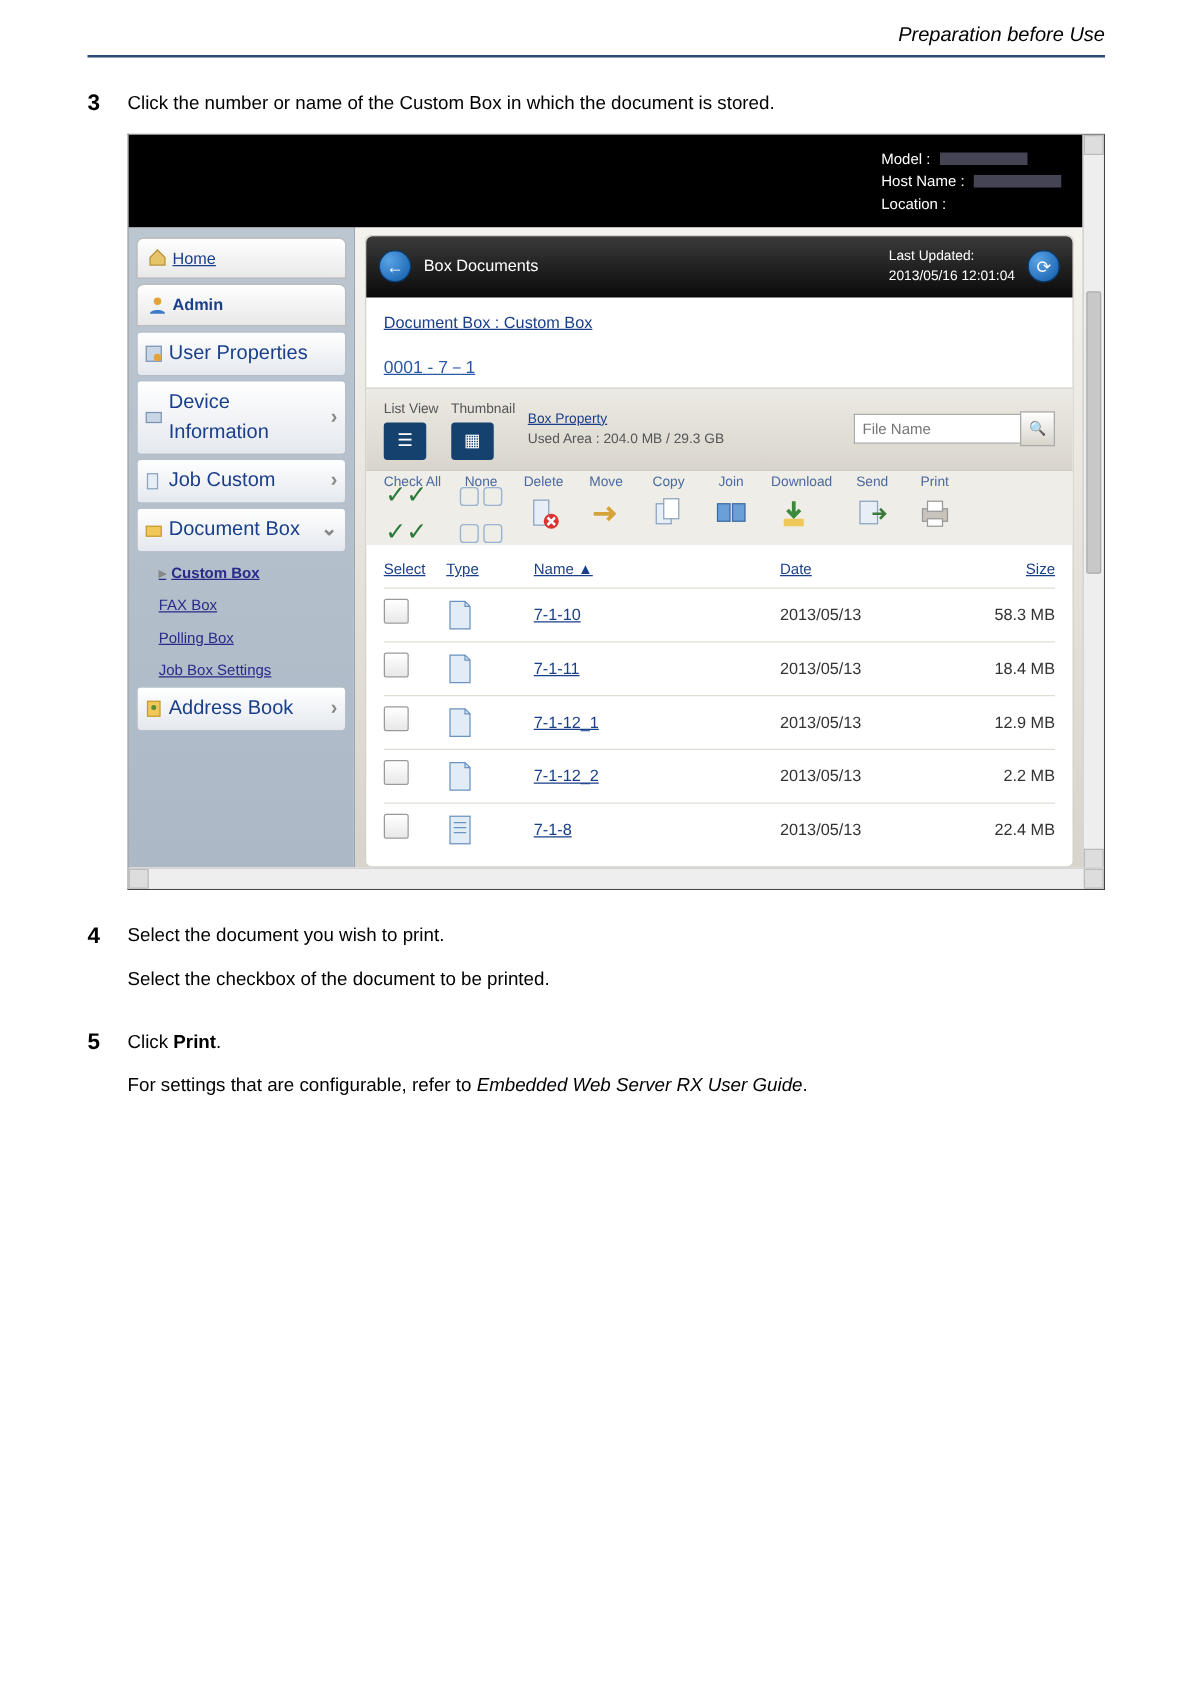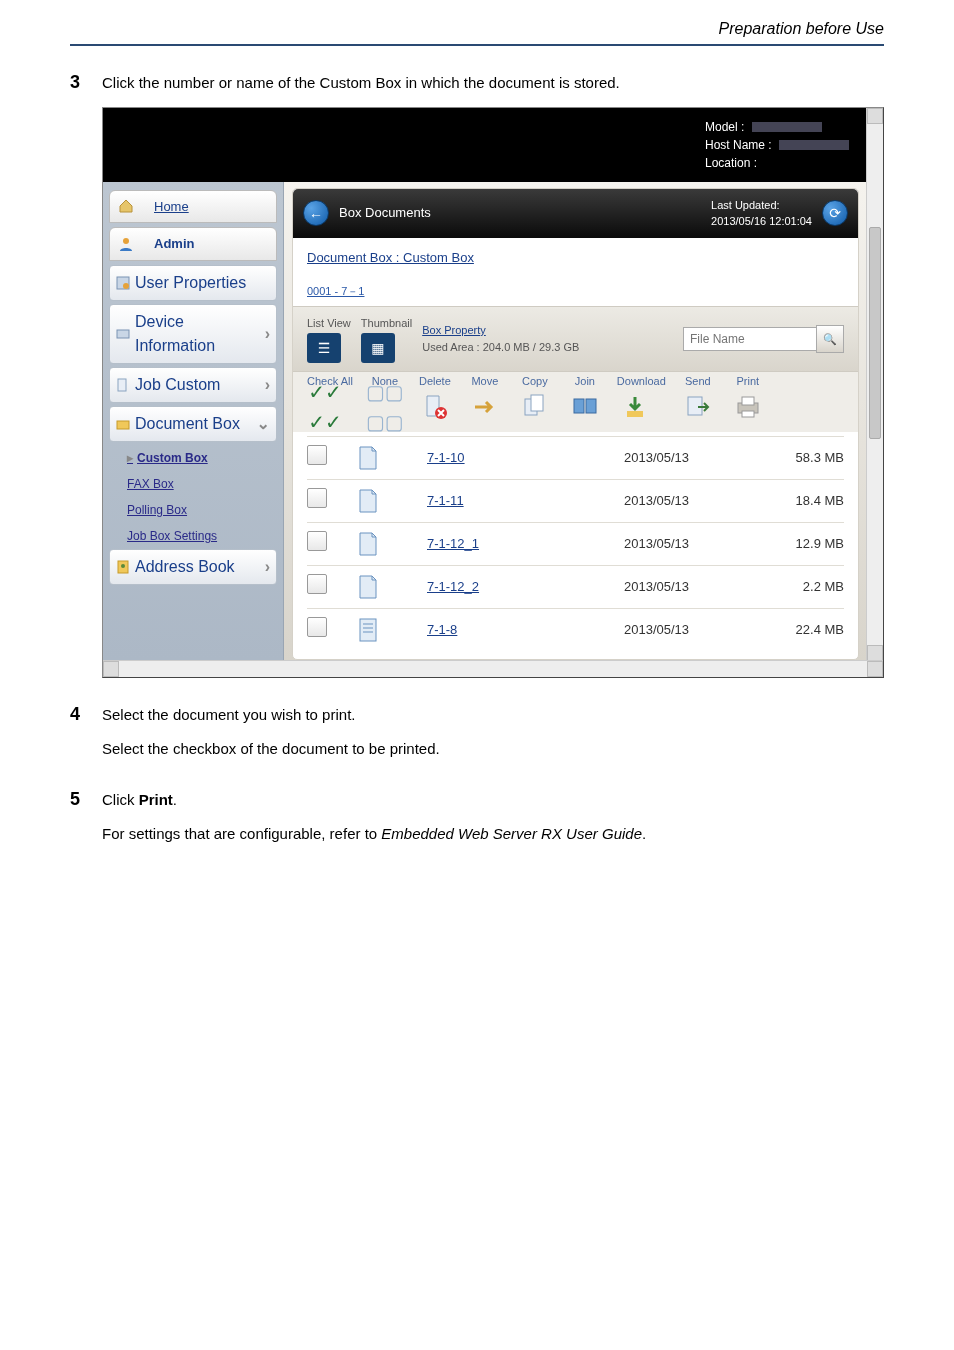--- a/index.html
+++ b/index.html
@@ -14,42 +14,42 @@
   .step-content p{margin:0 0 12px 0}
   .screenshot-frame{margin:10px 0 10px 0}
   .ss-outer{border:1px solid #666;border-top-color:#888;border-left-color:#888;border-right-color:#444;border-bottom-color:#444;position:relative;background:#fff}
   .ss-banner{background:#000;color:#fff;padding:10px 18px;display:flex;justify-content:flex-end;font-size:12px}
   .ss-banner-block{line-height:1.5}
   .ss-banner-block .lbl{color:#fff}
   .ss-banner-block .val-blur{display:inline-block;width:70px;height:10px;background:#445;vertical-align:middle;margin-left:4px}
   .ss-body{display:flex}
   .ss-sidebar{width:168px;background:linear-gradient(to bottom,#bcc6d1,#acb8c6);padding:8px 6px 8px 6px;border-right:1px solid #99a5b3}
   .ss-main{flex:1;background:linear-gradient(to bottom,#f5f3ee,#d8d4cb)}
-  .sb-tab{background:linear-gradient(to bottom,#fff,#e8e8e8);border:1px solid #bbb;border-radius:6px 6px 0 0;padding:6px 8px;margin-bottom:4px;display:flex;align-items:center;gap:20px;font-size:13px}
+  .sb-tab{background:linear-gradient(to bottom,#fff,#e8e8e8);border:1px solid #bbb;border-radius:6px 6px 0 0;padding:6px 8px;margin-bottom:4px;display:flex;align-items:center;gap:4px;font-size:13px}
   .sb-tab a{color:#1a3f8a;text-decoration:underline}
   .sb-tab .icon{width:16px;height:16px;display:inline-block}
   .sb-logout{text-align:right;padding:4px 2px 8px 0}
   .sb-logout-btn{display:inline-block;background:linear-gradient(to bottom,#fefefe,#d8dce2);border:1px solid #999;border-radius:3px;padding:3px 14px;font-size:12px;color:#333}
   .sb-item{background:linear-gradient(to bottom,#fff,#e4e8ee);border:1px solid #b5bfca;border-radius:4px;padding:5px 6px;margin-bottom:3px;display:flex;align-items:center;gap:5px;font-size:16px;color:#1a3f8a}
   .sb-item .chev{margin-left:auto;color:#888;font-weight:bold}
   .sb-item .arrow-down{margin-left:auto;color:#888;font-weight:bold}
   .sb-sub{font-size:12px;padding:4px 6px 4px 18px;color:#2a2a88;text-decoration:underline}
   .sb-sub.current{color:#2a2a88;font-weight:bold}
   .sb-item-icon{width:14px;height:14px;display:inline-block}
   .main-panel{background:#fff;margin:6px 8px 0 8px;border:1px solid #d5d1c8;border-radius:5px}
   .main-head{background:linear-gradient(to bottom,#3a3a3a,#0a0a0a);color:#fff;border-radius:5px 5px 0 0;padding:8px 10px;display:flex;align-items:center;justify-content:space-between}
   .main-head-left{display:flex;align-items:center;gap:10px}
   .main-head-ttl{font-size:13px}
   .main-head-right{display:flex;align-items:center;gap:10px;font-size:11px}
   .btn-circ{width:24px;height:24px;border-radius:50%;display:inline-flex;align-items:center;justify-content:center;color:#fff;font-size:14px;border:1px solid #0a3a6a}
   .btn-back{background:radial-gradient(circle at 30% 30%,#5aa3e6,#0f5aa8)}
   .btn-refresh{background:radial-gradient(circle at 30% 30%,#5aa3e6,#0f5aa8)}
   .main-crumb{padding:10px 14px;font-size:13px}
   .main-crumb a{color:#1a3f8a;text-decoration:underline}
-  .main-boxlink{padding:6px 14px;font-size:11px}
+  .main-boxlink{padding:6px 14px;font-size:14px}
   .main-boxlink a{color:#2a58a8;text-decoration:underline}
   .main-ctrlbar{background:linear-gradient(to bottom,#eceae4,#d9d5cc);border-top:1px solid #cfcbc2;border-bottom:1px solid #cfcbc2;padding:8px 14px;display:flex;align-items:center;gap:10px;font-size:11px;color:#555}
   .ctrl-col{text-align:left}
   .ctrl-iconbox{width:30px;height:26px;border:2px solid #15416f;border-radius:3px;background:#15416f;display:flex;align-items:center;justify-content:center;color:#fff;font-size:14px;margin-top:2px}
   .ctrl-prop{flex:1;text-align:left}
   .ctrl-prop a{color:#1a3f8a;text-decoration:underline}
   .search-bx{display:flex;align-items:center;gap:0}
   .search-input{background:#fff;border:1px solid #aaa;border-right:none;padding:4px 6px;font-size:12px;width:120px}
   .search-btn{width:26px;height:26px;background:linear-gradient(to bottom,#fff,#d8d4cb);border:1px solid #aaa;display:flex;align-items:center;justify-content:center;color:#888}
   .main-actions{background:#efede8;padding:1px 14px 10px 14px;display:flex;gap:14px;font-size:11px;color:#4a6aa0}
@@ -279,20 +279,27 @@
                         <div class="act-icon">
                           <svg width="28" height="28" viewBox="0 0 28 28">
                             <rect x="4" y="10" width="20" height="10" fill="#c8c4bb" stroke="#999"></rect>
                             <rect x="8" y="4" width="12" height="8" fill="#fff" stroke="#999"></rect>
                             <rect x="8" y="18" width="12" height="6" fill="#fff" stroke="#999"></rect>
                           </svg>
                         </div>
                       </div>
                   </div>
                   <div class="main-table">
+                    <div class="tbl-head">
+                      <div class="h1"><a>Select</a></div>
+                      <div class="h2"><a>Type</a></div>
+                      <div class="h3"><a><span>Name</span> ▲</a></div>
+                      <div class="h4"><a>Date</a></div>
+                      <div class="h5"><a>Size</a></div>
+                    </div>
                     <div id="tbl-rows">
                         <div class="tbl-row">
                           <div class="c1"><span class="chk"></span></div>
                           <div class="c2"><span><svg width="22" height="26" viewBox="0 0 22 26">
                                 <path d="M3 2h12l4 4v18H3z" fill="#e2ecf6" stroke="#6a93c0"></path>
                                 <path d="M15 2v4h4" fill="none" stroke="#6a93c0"></path>
                               </svg></span></div>
                           <div class="c3"><a>7-1-10</a></div>
                           <div class="c4">2013/05/13</div>
                           <div class="c5">58.3 MB</div>

